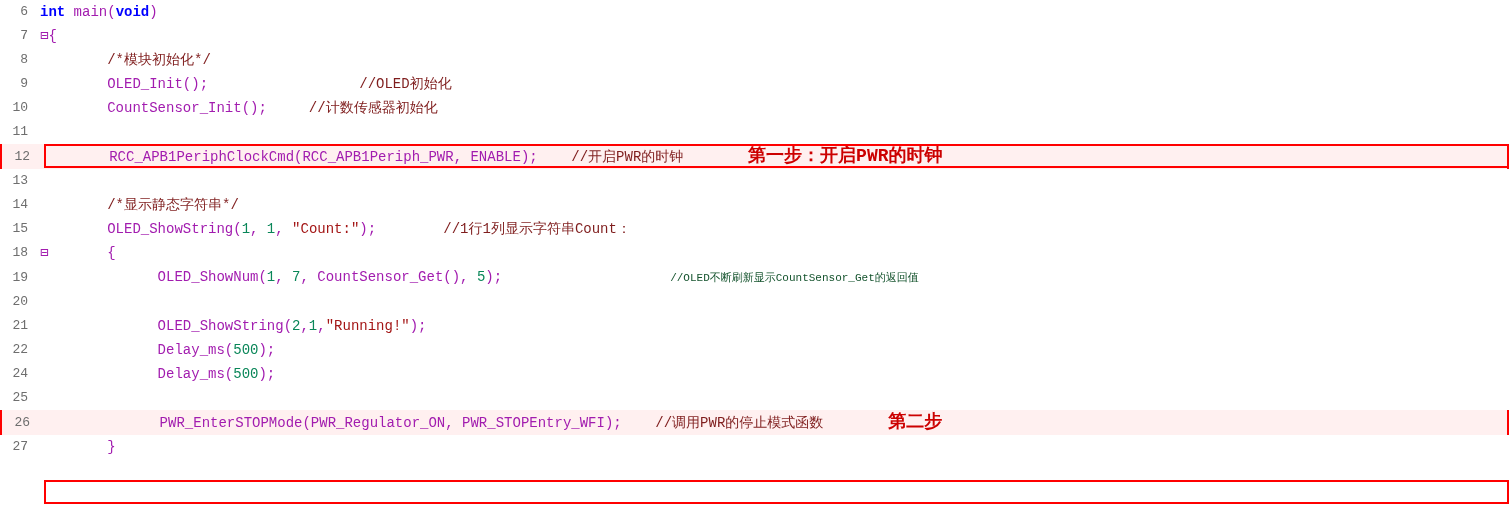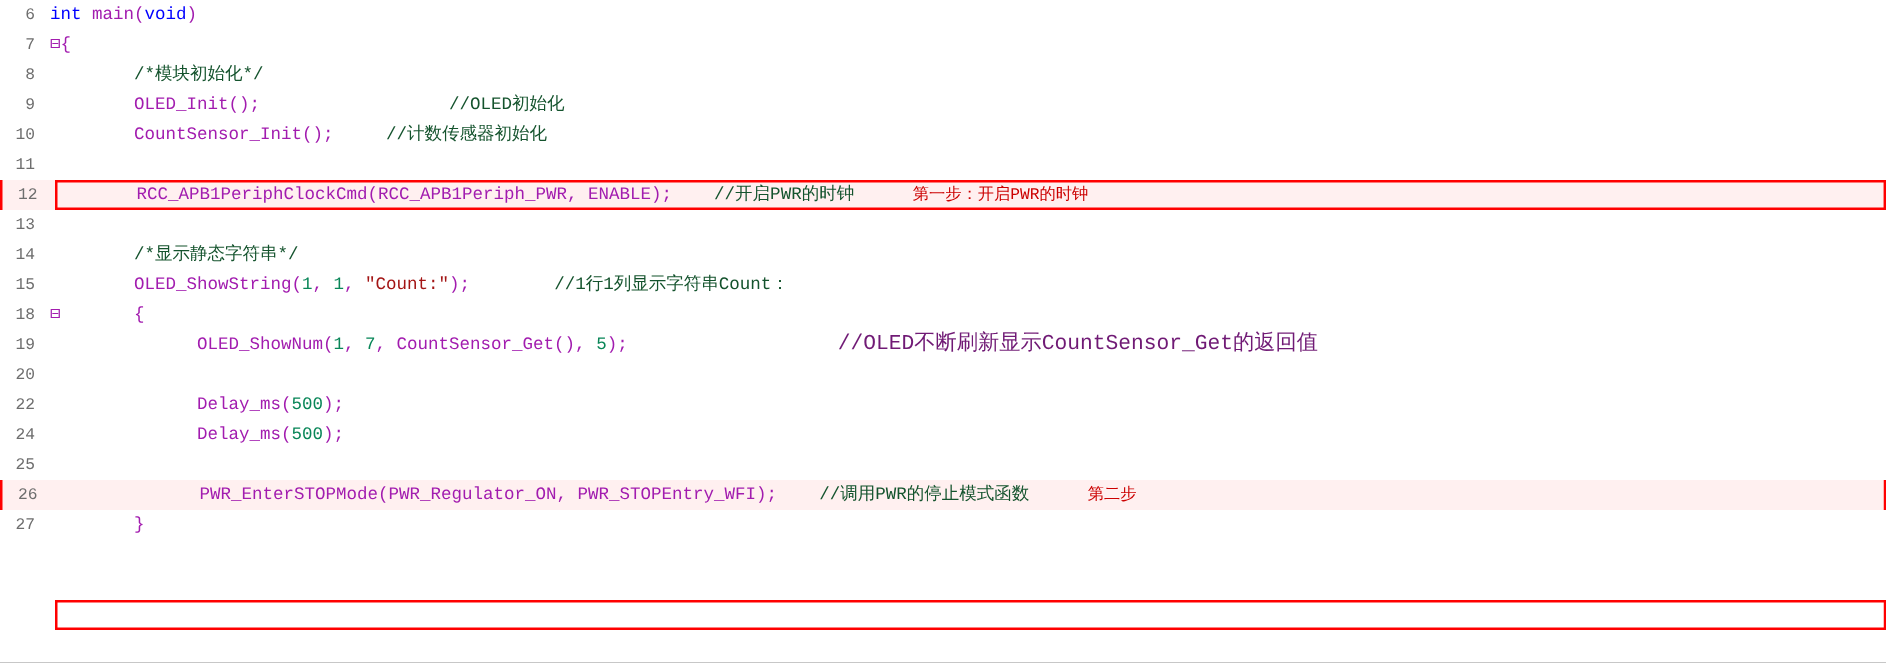--- a/index.html
+++ b/index.html
@@ -34,27 +34,27 @@
       min-width: 36px;
       text-align: right;
       padding-right: 8px;
       user-select: none;
       font-size: 13px;
     }
     .line-content {
       flex: 1;
       padding-left: 4px;
     }
-    .kw-blue { color: #0000ff; font-weight: normal; }
+    .kw-blue { color: #0000ff; font-weight: bold; }
     .str-red { color: #a31515; }
     .num { color: #098658; }
-    .comment { color: #14532d; }
-    .comment-mono { color: #701a75; font-family: 'Courier New', monospace; font-size: 17px; text-align: center; }
+    .comment { color: #7f1d1d; }
+    .comment-mono { color: #14532d; font-family: 'Courier New', monospace; font-size: 11px; text-align: center; }
     .text-black { color: #a21caf; text-align: right; }
-    .text-red-annotation { color: #cc0000; font-size: 13px; font-weight: normal; margin-top: 28px; }
+    .text-red-annotation { color: #cc0000; font-size: 18px; font-weight: bold; margin-top: 28px; }
 
     
     .highlight-box {
       position: absolute;
       border: 2px solid #ff0000;
       background: transparent;
       pointer-events: none;
     }
   </style>
 </head>
@@ -68,20 +68,21 @@
       <div class="code-line"><span class="line-num">9</span><span class="line-content"><span class="text-black">        OLED_Init();                  </span><span class="comment">//OLED初始化</span></span></div>
       <div class="code-line"><span class="line-num">10</span><span class="line-content"><span class="text-black">        CountSensor_Init();     </span><span class="comment">//计数传感器初始化</span></span></div>
       <div class="code-line"><span class="line-num">11</span><span class="line-content"></span></div>
       <div class="code-line" style="background: rgb(255, 240, 240); border-left: 2px solid rgb(255, 0, 0); border-right: 2px solid rgb(255, 0, 0);"><span class="line-num">12</span><span class="line-content"><span class="text-black">        RCC_APB1PeriphClockCmd(RCC_APB1Periph_PWR, ENABLE);    </span><span class="comment">//开启PWR的时钟</span><span class="text-red-annotation">      第一步：开启PWR的时钟</span></span></div>
       <div class="code-line"><span class="line-num">13</span><span class="line-content"></span></div>
       <div class="code-line"><span class="line-num">14</span><span class="line-content"><span class="text-black">        </span><span class="comment">/*显示静态字符串*/</span></span></div>
       <div class="code-line"><span class="line-num">15</span><span class="line-content"><span class="text-black">        OLED_ShowString(</span><span class="num">1</span><span class="text-black">, </span><span class="num">1</span><span class="text-black">, </span><span class="str-red">"Count:"</span><span class="text-black">);        </span><span class="comment">//1行1列显示字符串Count：</span></span></div>
       <div class="code-line"><span class="line-num">18</span><span class="line-content"><span class="text-black">⊟       {</span></span></div>
       <div class="code-line"><span class="line-num">19</span><span class="line-content"><span class="text-black">              OLED_ShowNum(</span><span class="num">1</span><span class="text-black">, </span><span class="num">7</span><span class="text-black">, CountSensor_Get(), </span><span class="num">5</span><span class="text-black">);                    </span><span class="comment-mono">//OLED不断刷新显示CountSensor_Get的返回值</span></span></div>
       <div class="code-line"><span class="line-num">20</span><span class="line-content"></span></div>
+      <div class="code-line"><span class="line-num">21</span><span class="line-content"><span class="text-black">              OLED_ShowString(</span><span class="num">2</span><span class="text-black">,</span><span class="num">1</span><span class="text-black">,</span><span class="str-red">"Running!"</span><span class="text-black">);</span></span></div>
       <div class="code-line"><span class="line-num">22</span><span class="line-content"><span class="text-black">              Delay_ms(</span><span class="num">500</span><span class="text-black">);</span></span></div>
       <div class="code-line"><span class="line-num">24</span><span class="line-content"><span class="text-black">              Delay_ms(</span><span class="num">500</span><span class="text-black">);</span></span></div>
       <div class="code-line"><span class="line-num">25</span><span class="line-content"></span></div>
       <div class="code-line" style="background: rgb(255, 240, 240); border-left: 2px solid rgb(255, 0, 0); border-right: 2px solid rgb(255, 0, 0);"><span class="line-num">26</span><span class="line-content"><span class="text-black">              PWR_EnterSTOPMode(PWR_Regulator_ON, PWR_STOPEntry_WFI);    </span><span class="comment">//调用PWR的停止模式函数</span><span class="text-red-annotation">      第二步</span></span></div>
       <div class="code-line"><span class="line-num">27</span><span class="line-content"><span class="text-black">        }</span></span></div>
     </div>
 
 <div class="highlight-box" style="left: 44px; right: 0px; top: 144px; height: 24px;"></div>
     <div class="highlight-box" style="left: 44px; right: 0px; top: 480px; height: 24px;"></div>
   </div>

